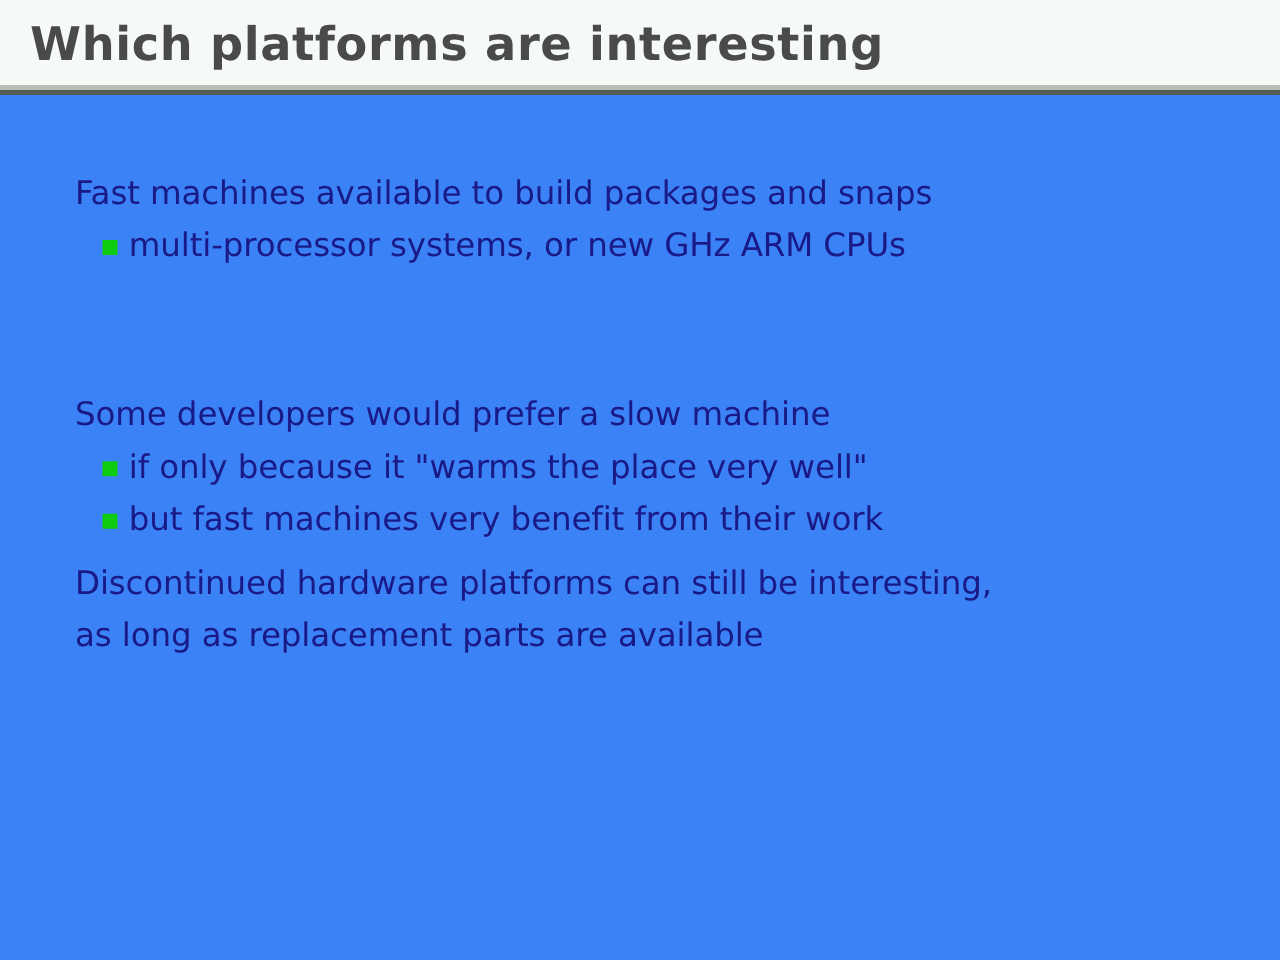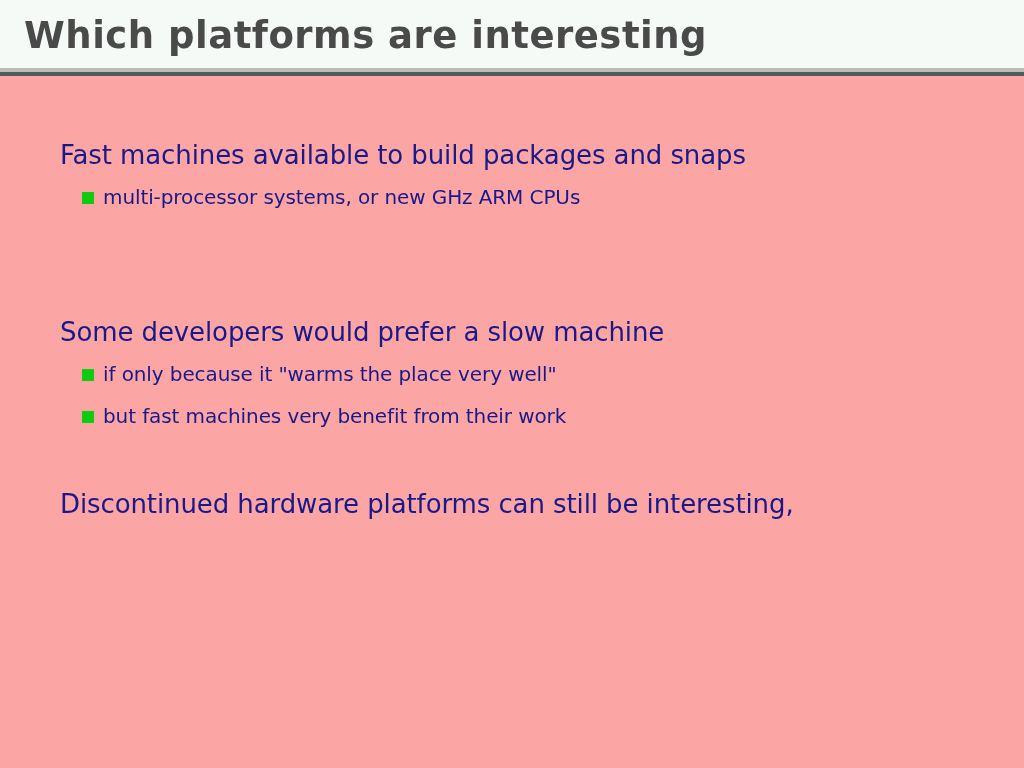--- a/index.html
+++ b/index.html
@@ -12,21 +12,21 @@
     height: 768px;
     background: #f5faf7;
     font-family: "DejaVu Sans", sans-serif;
     overflow: hidden;
   }
 
   .slide {
     position: relative;
     width: 1024px;
     height: 768px;
-    background: #fca5a5;
+    background: #3b82f6;
   }
 
   
   .title-bar {
     position: absolute;
     left: 0;
     top: 0;
     width: 1024px;
     height: 68px;
     background: #f5faf7;
@@ -72,36 +72,36 @@
   }
 
   .block {
     position: absolute;
     left: 60px;
     width: 950px;
   }
 
   .block-1 { top: 58px; }
   .block-2 { top: 190px; margin-top: 45px; }
-  .block-3 { top: 370px; margin-top: 37px; }
+  .block-3 { top: 370px; }
 
   .lead-line {
     font-family: "DejaVu Sans", sans-serif;
     font-size: 26px;
     color: #191987;
     line-height: 42px;
     white-space: nowrap;
     letter-spacing: -0.1px;
   }
 
   .bullet-line {
     position: relative;
     padding-left: 43px;
     font-family: "DejaVu Sans", sans-serif;
-    font-size: 20px;
+    font-size: 26px;
     color: #191987;
     line-height: 42px;
     white-space: nowrap;
     letter-spacing: -0.1px;
   }
 
   .bullet-marker {
     position: absolute;
     left: 22px;
     top: 16px;
@@ -140,16 +140,17 @@
         <span>if only because it "warms the place very well"</span>
       </div>
       <div class="bullet-line">
         <span class="bullet-marker"></span>
         <span>but fast machines very benefit from their work</span>
       </div>
     </div>
 
     <div class="block block-3">
       <div class="lead-line">Discontinued hardware platforms can still be interesting,</div>
+      <div class="lead-line">as long as replacement parts are available</div>
     </div>
 
   </div>
 </div>
 
 </body></html>

